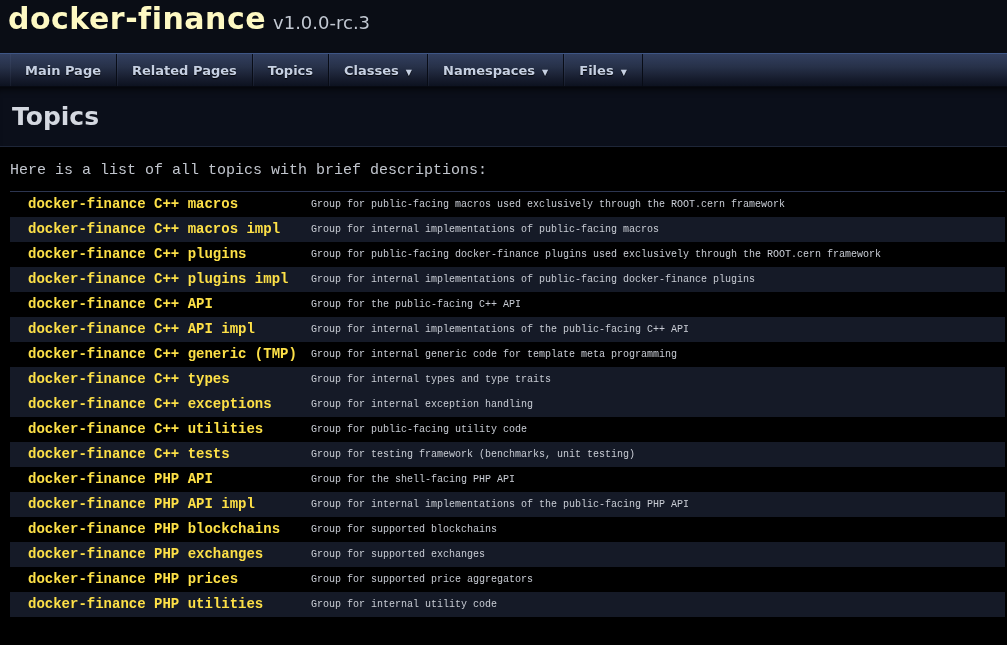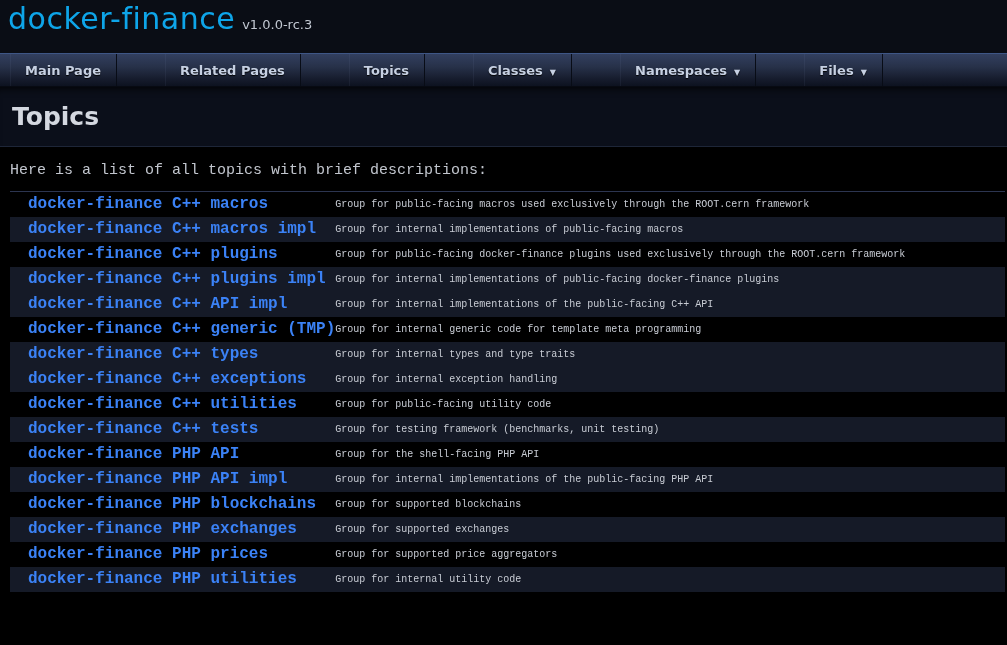--- a/index.html
+++ b/index.html
@@ -11,26 +11,26 @@
   }
 
   
   #titlearea {
     padding: 1px 0 0 8px;
     height: 53px;
     background: #0a0d15;
   }
   .projectname {
     font-size: 30px;
-    font-weight: 400;
-    color: #0ea5e9;
+    font-weight: 700;
+    color: #fef9c3;
     letter-spacing: 0.5px;
   }
   .projectnumber {
-    font-size: 13px;
+    font-size: 18px;
     font-weight: 400;
     color: #c2c8d2;
     margin-left: 7px;
   }
   .projectbrief {
     font-size: 13px;
     color: #b7bcc6;
     margin-top: 3px;
   }
 
@@ -39,21 +39,20 @@
     height: 34px;
     border-top: 1px solid #3e5686;
     border-bottom: 1px solid #070a12;
     background: linear-gradient(180deg, #323f5f 0%, #273149 40%, #161c2d 78%, #0d1220 100%);
   }
   .tablist {
     list-style: none;
     display: flex;
     height: 100%;
     margin-left: 10px;
-    gap: 48px;
   }
   .tablist li {
     display: flex;
     align-items: center;
     padding: 0 15px;
     border-right: 1px solid #080c16;
     box-shadow: inset 1px 0 0 rgba(150,170,210,0.07);
     cursor: pointer;
   }
   .tablist li a {
@@ -105,23 +104,23 @@
   }
   table.directory tr { height: 25px; }
   table.directory tr.even { background: #151a27; }
   td.entry {
     width: 301px;
     padding-left: 18px;
     white-space: nowrap;
     vertical-align: middle;
   }
   td.entry a.el {
-    font-size: 16px;
+    font-size: 14px;
     font-weight: bold;
-    color: #3b82f6;
+    color: #fde047;
     text-decoration: none;
     cursor: pointer;
   }
   td.desc {
     font-size: 10px;
     color: #c8ccd4;
     white-space: nowrap;
     vertical-align: middle;
   }
 </style>
@@ -183,20 +182,24 @@
   <tr>
     <td class="entry"><a class="el">docker-finance C++ plugins</a></td>
     <td class="desc">Group for public-facing docker-finance plugins used exclusively through the ROOT.cern framework</td>
   </tr>
 
   <tr class="even">
     <td class="entry"><a class="el">docker-finance C++ plugins impl</a></td>
     <td class="desc">Group for internal implementations of public-facing docker-finance plugins</td>
   </tr>
 
+  <tr>
+    <td class="entry"><a class="el">docker-finance C++ API</a></td>
+    <td class="desc">Group for the public-facing C++ API</td>
+  </tr>
 
   <tr class="even">
     <td class="entry"><a class="el">docker-finance C++ API impl</a></td>
     <td class="desc">Group for internal implementations of the public-facing C++ API</td>
   </tr>
 
   <tr>
     <td class="entry"><a class="el">docker-finance C++ generic (TMP)</a></td>
     <td class="desc">Group for internal generic code for template meta programming</td>
   </tr>

